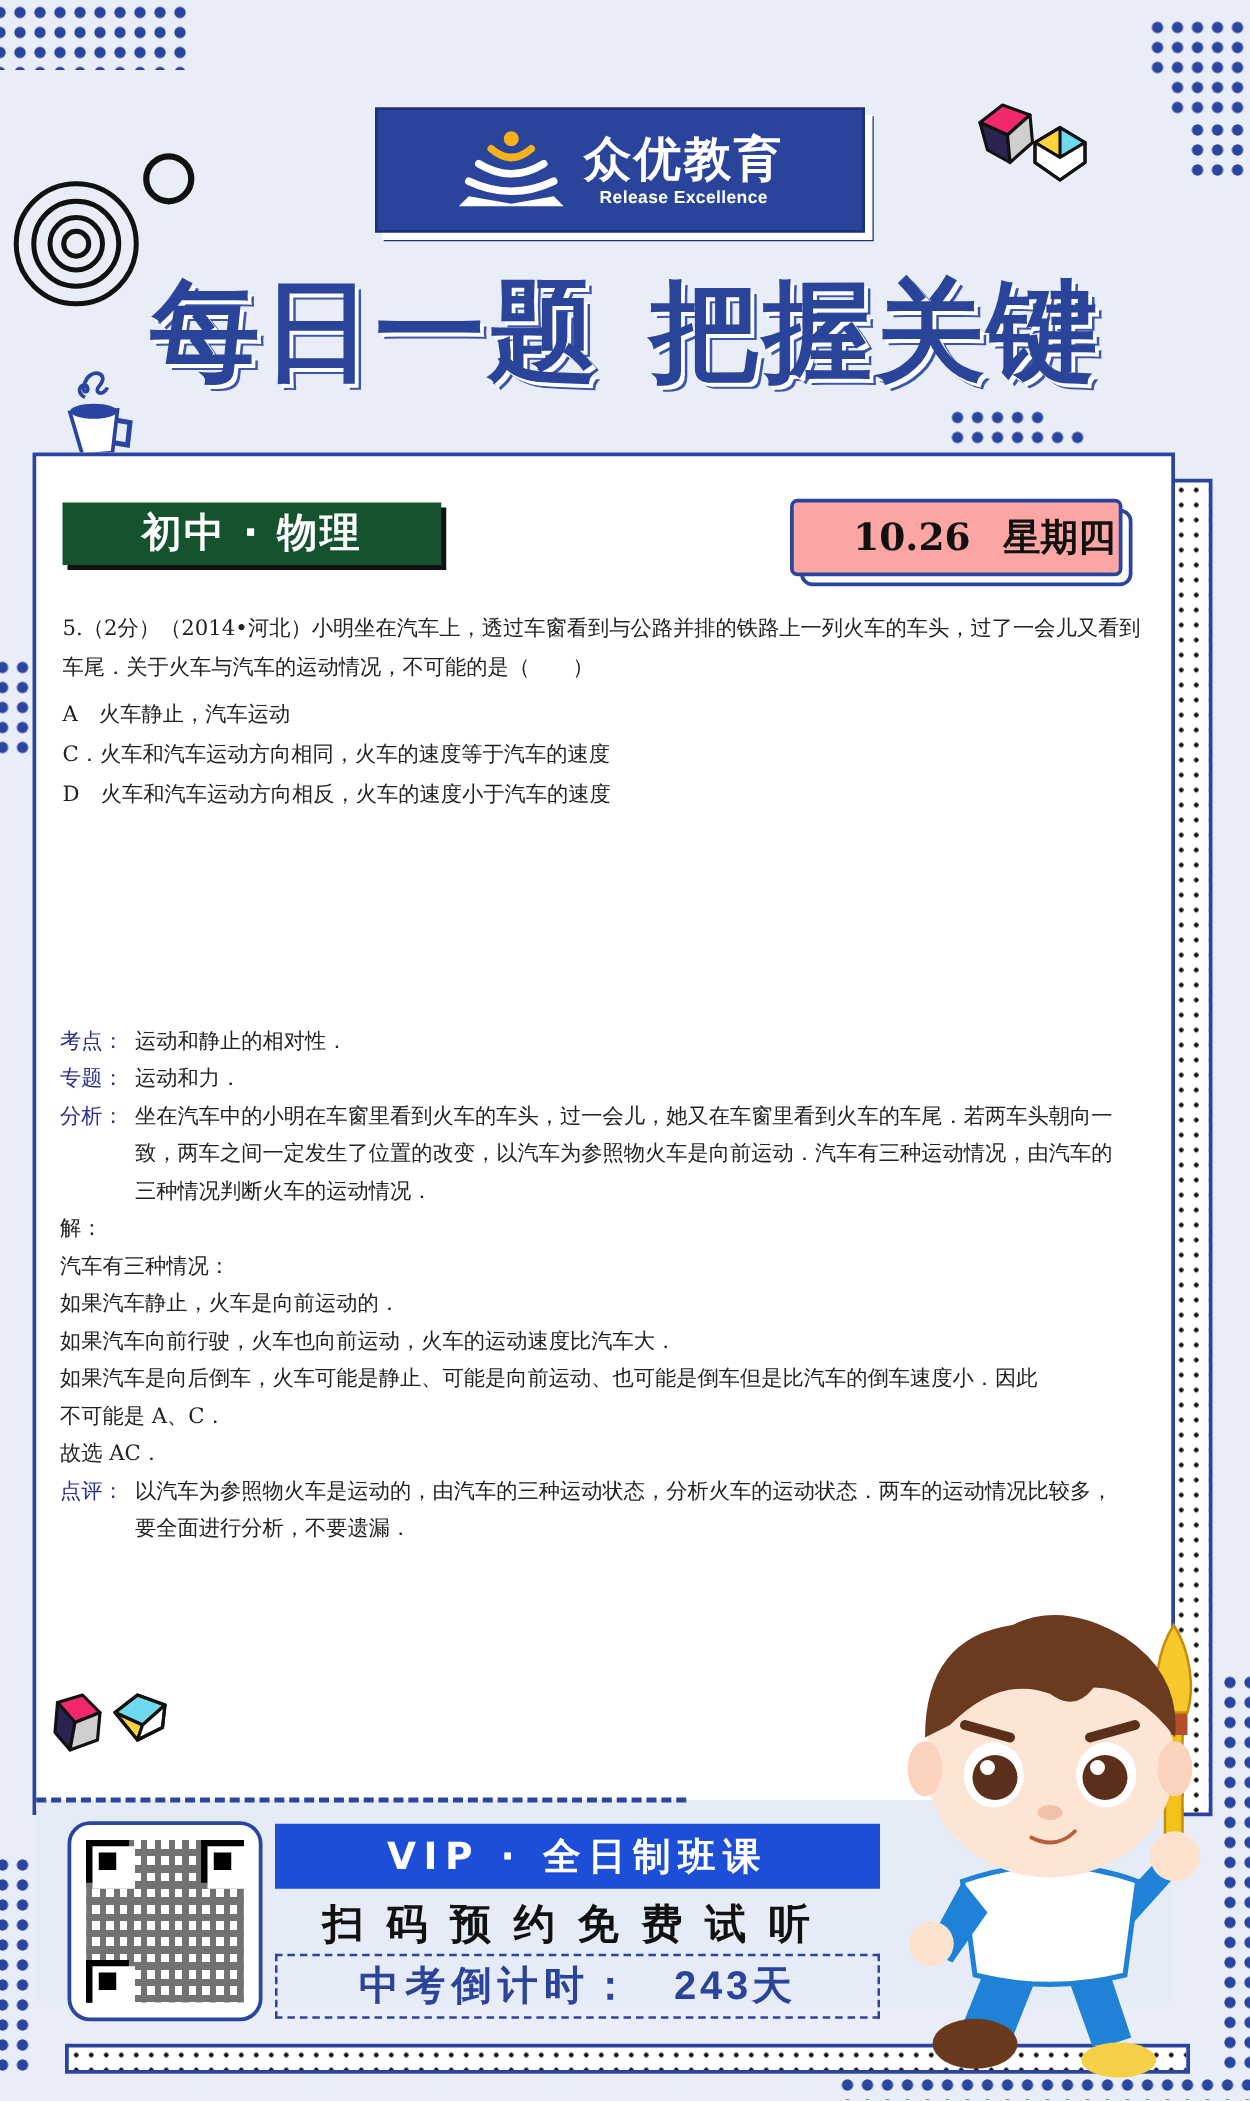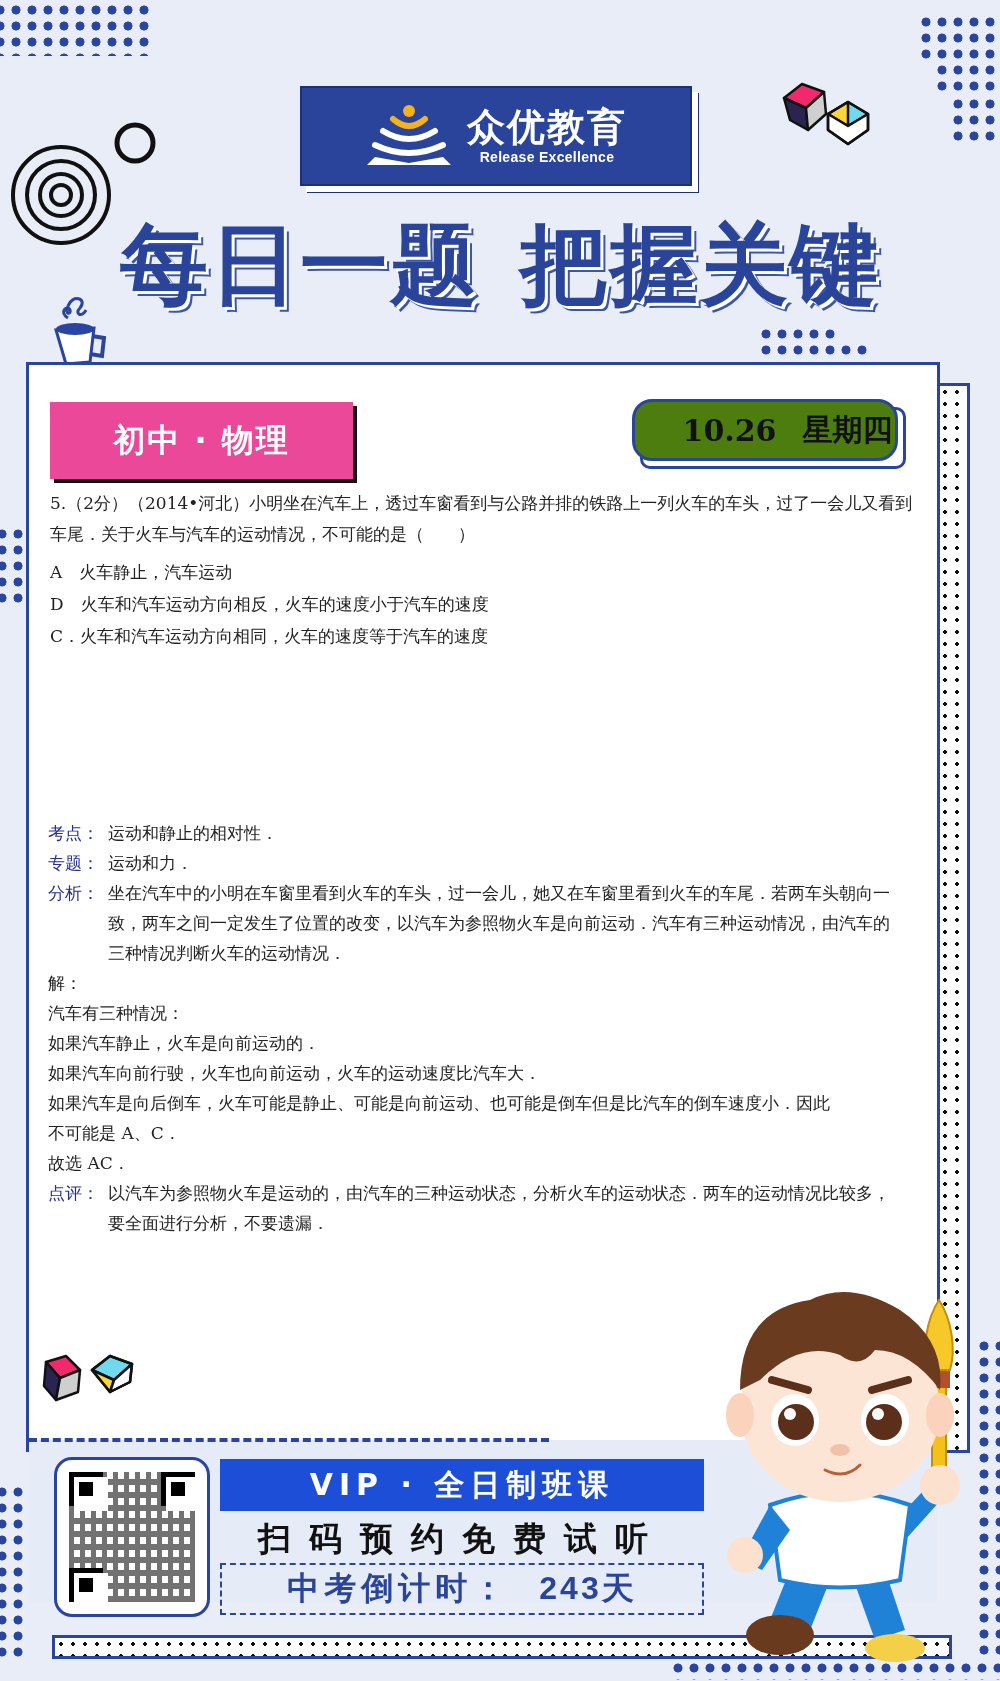--- a/index.html
+++ b/index.html
@@ -60,36 +60,36 @@
     left: 29px; top: 1440px; width: 908px; height: 162px;
     background: #e6ecf7;
   }
   .dashed-line {
     left: 29px; top: 1438px; width: 520px; height: 0;
     border-top: 4px dashed #2a45a0;
   }
 
   
   .subject-tag {
-    left: 50px; top: 402px; width: 303px; height: 77px;
-    background: #ec4899;
+    left: 50px; top: 402px; width: 303px; height: 50px;
+    background: #14532d;
     box-shadow: 4px 4px 0 #111;
     color: #fff; font-size: 32px; font-weight: bold;
     display: flex; align-items: center; justify-content: center;
     letter-spacing: 2px;
   }
 
   
   .date-tag-back {
     left: 640px; top: 407px; width: 266px; height: 62px;
     background: #fff; border: 3px solid #2a45a0; border-radius: 10px;
   }
   .date-tag {
     left: 632px; top: 399px; width: 266px; height: 62px;
-    background: #4d7c0f; border: 3px solid #2a45a0; border-radius: 20px;
+    background: #fca5a5; border: 3px solid #2a45a0; border-radius: 6px;
     display: flex; align-items: center; justify-content: center;
     font-family: "DejaVu Serif", serif; font-size: 30px; font-weight: bold; color: #111;
     gap: 26px;
     padding-left: 45px;
   }
 
   
   .q-block { left: 50px; top: 488px; width: 860px; font-family: "DejaVu Serif", serif; font-size: 17px; color: #222; }
   .q-line { line-height: 31px; white-space: nowrap; }
   .opt { line-height: 32px; white-space: nowrap; }
@@ -234,22 +234,22 @@
 <div class="abs date-tag-back"></div>
 <div class="abs date-tag">
   <span>10.26</span>
   <span>星期四</span>
 </div>
 
 <div class="abs q-block">
   <div class="q-line">5.（2分）（2014•河北）小明坐在汽车上，透过车窗看到与公路并排的铁路上一列火车的车头，过了一会儿又看到</div>
   <div class="q-line" style="margin-bottom:6px;">车尾．关于火车与汽车的运动情况，不可能的是（　　）</div>
   <div class="opt">A　火车静止，汽车运动</div>
+  <div class="opt">C．火车和汽车运动方向相同，火车的速度等于汽车的速度</div>
   <div class="opt">D　火车和汽车运动方向相反，火车的速度小于汽车的速度</div>
-  <div class="opt">C．火车和汽车运动方向相同，火车的速度等于汽车的速度</div>
 </div>
 
 <div class="abs ans-block">
   <div class="ans-row">
     <div class="ans-label">考点：</div>
     <div class="ans-body">
         <div>运动和静止的相对性．</div>
       </div>
   </div>
   <div class="ans-row">

